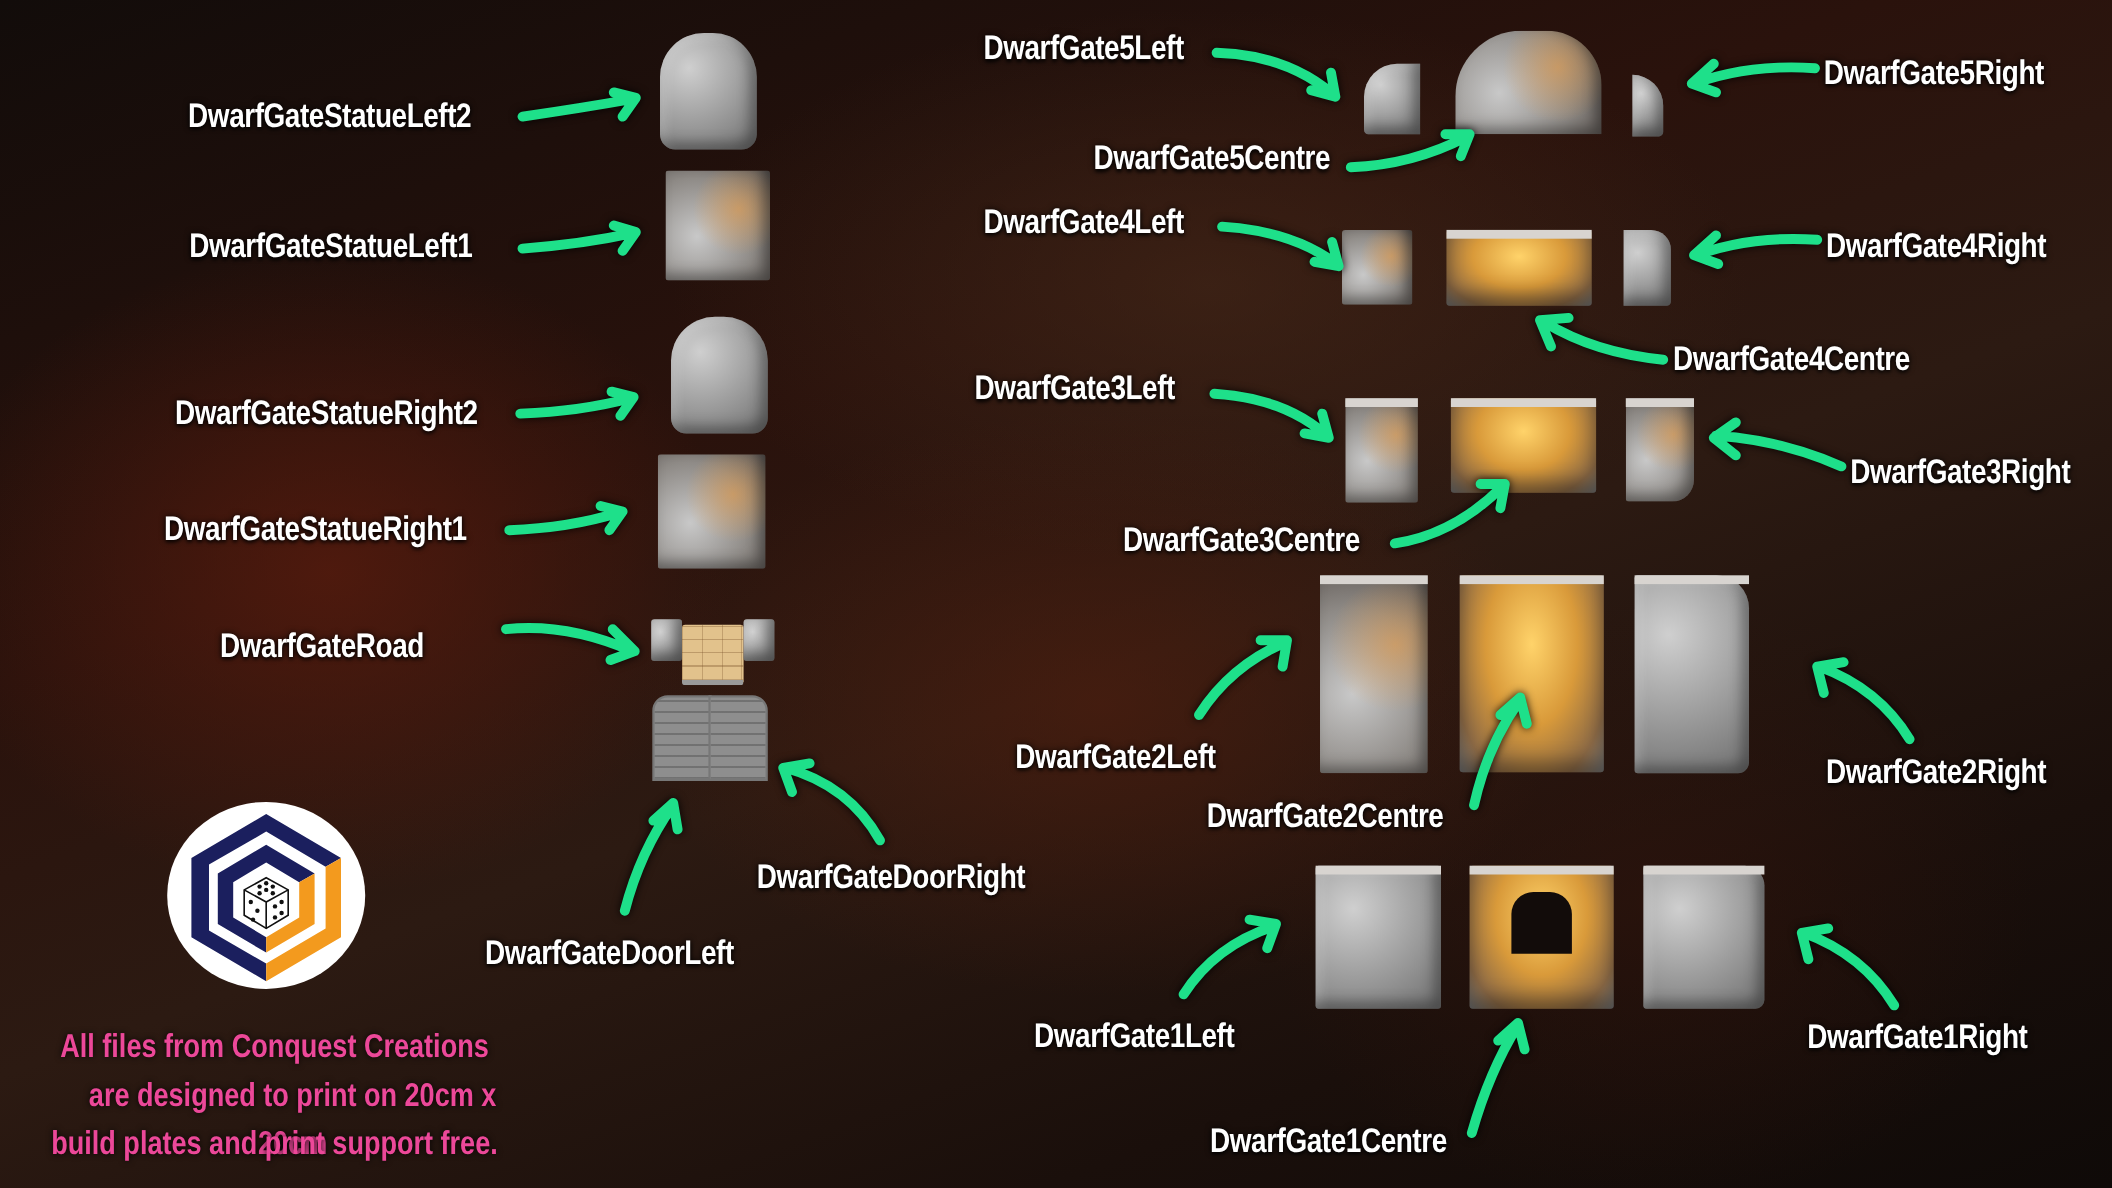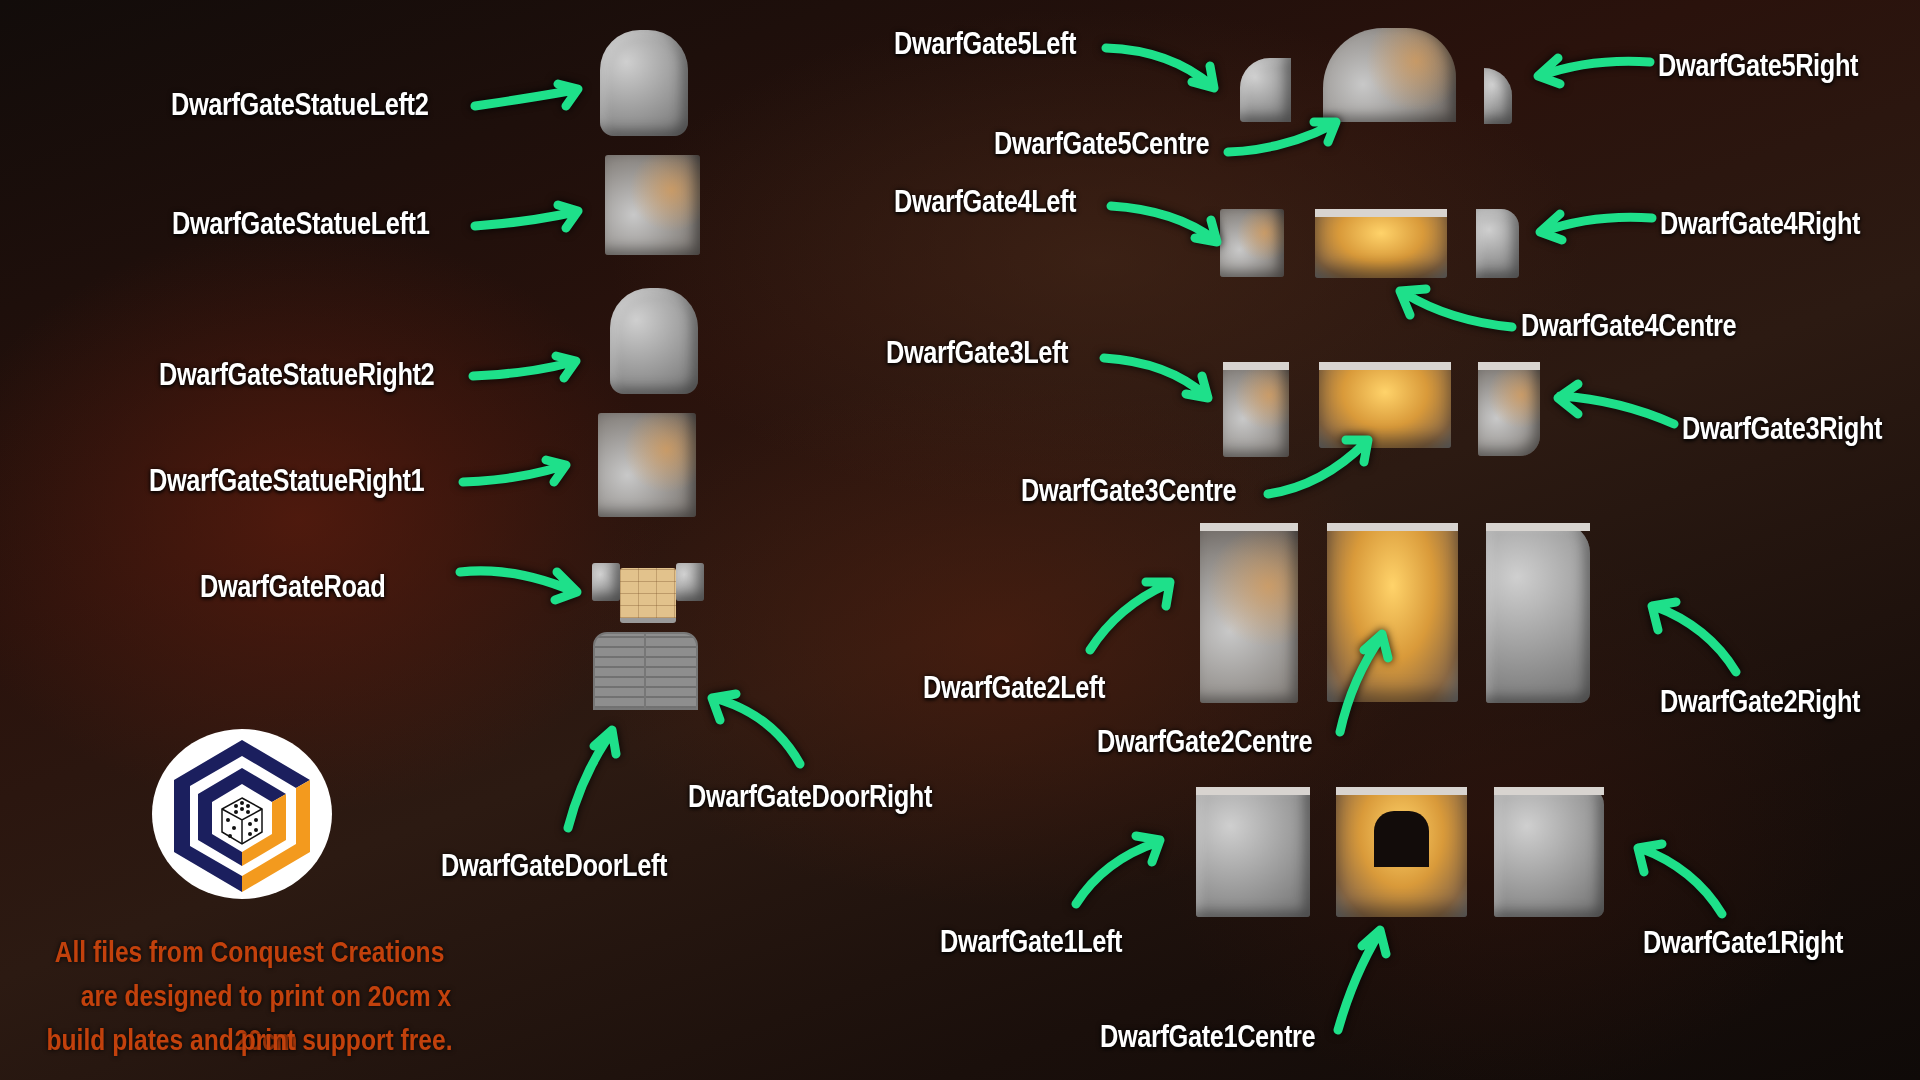--- a/index.html
+++ b/index.html
@@ -49,21 +49,21 @@
       #e2c28c;
   }
   .door {
     background:
       repeating-linear-gradient(0deg, rgba(60,60,60,0.35) 0 2px, transparent 2px 10px),
       #8e8e8e;
     border:2px solid #777;
   }
   #logo { position:absolute; left:150px; top:728px; width:184px; height:172px; }
   .footer {
-    position:absolute; left:0; width:500px; text-align:center; color:#c2410c; font-weight:bold;
+    position:absolute; left:0; width:500px; text-align:center; color:#ec4899; font-weight:bold;
     font-family: "Liberation Sans", sans-serif; font-size:30px; line-height:44px;
     text-shadow: 0 0 6px rgba(0,0,0,0.9);
   }
   .footer span { display:inline-block; transform:scaleX(0.82); }
 </style>
 </head>
 <body>
 
 <div class="piece stone" style="left:600px; top:30px; width:88px; height:106px; border-radius:40px 40px 14px 14px;"></div>
 <div class="label" style="left:171px; top:87px;">DwarfGateStatueLeft2</div>

